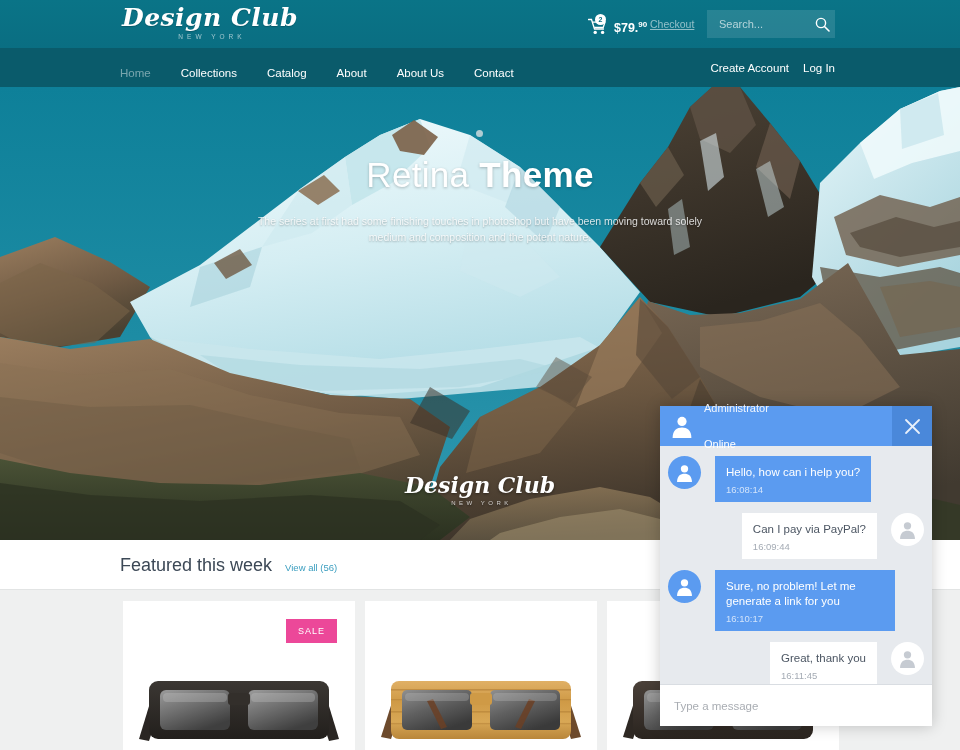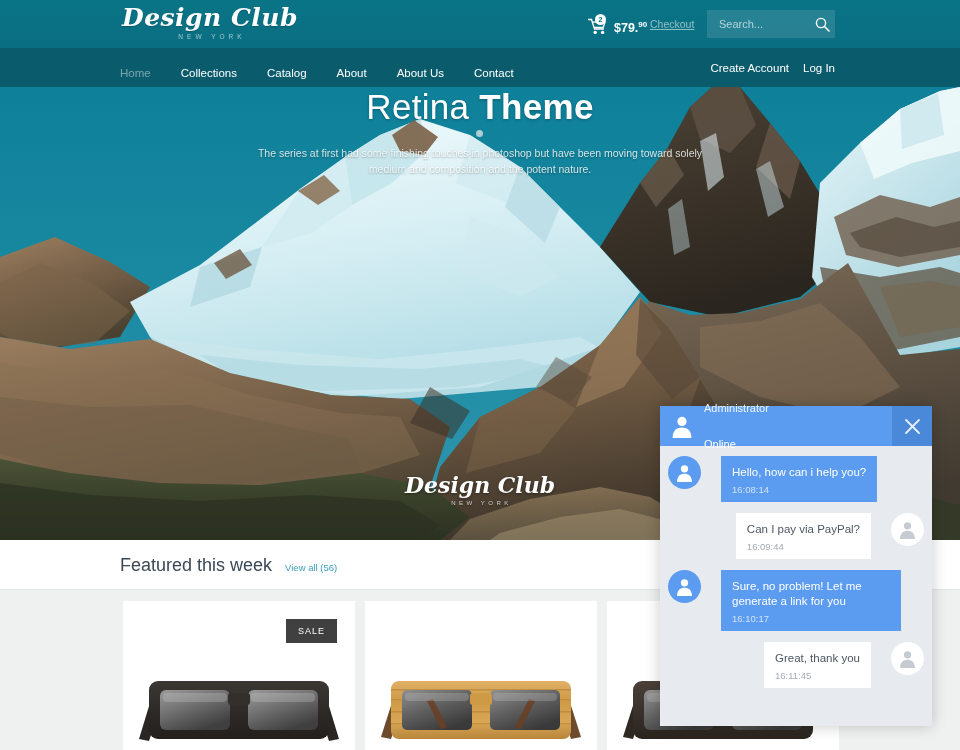--- a/index.html
+++ b/index.html
@@ -90,20 +90,21 @@
   .hero {
     position:absolute; left:0; top:87px; width:960px; height:453px;
     overflow:hidden;
   }
   .hero svg { display:block; }
   .hero-text {
     position:absolute; left:0; top:0; width:960px; text-align:center;
     z-index:6;
   }
   .hero-title {
+    margin-top:68px;
     color:#fff; font-size:35px; font-weight:300; letter-spacing:.3px;
     text-shadow:0 1px 3px rgba(0,0,0,.25);
   }
   .hero-title b { font-weight:bold; }
   .hero-sub {
     margin:18px auto 0; width:470px;
     color:rgba(255,255,255,.82); font-size:10.5px; line-height:16px;
     text-shadow:0 1px 2px rgba(0,0,0,.3);
   }
   .hero-moon {
@@ -145,21 +146,21 @@
   }
   .card {
     position:absolute; top:10px; width:232px; height:160px;
     background:#fff;
   }
   .card.c1 { left:123px; }
   .card.c2 { left:365px; }
   .card.c3 { left:607px; }
   .sale-badge {
     position:absolute; right:18px; top:18px;
-    background:#404040; color:#fff;
+    background:#ec4899; color:#fff;
     font-size:9px; letter-spacing:1px;
     padding:7px 12px;
   }
   .glasses { position:absolute; left:0; top:58px; width:232px; }
 
   
   .chat {
     position:absolute; left:660px; top:406px; width:272px; height:320px;
     background:#e7eaee;
     box-shadow:0 0 14px rgba(0,0,0,.22);
@@ -181,21 +182,21 @@
   .chat-header-status { font-size:11px; color:#fff; line-height:14px;margin-top:22px;}
   .chat-close {
     width:40px; background:#4a88da;
     display:flex; align-items:center; justify-content:center;
     cursor:pointer;
   }
   .chat-body {
     flex:1; padding:10px 8px 0; overflow:hidden;
     display:flex; flex-direction:column; gap:11px;
   }
-  .msg-row { display:flex; align-items:flex-start; gap:20px; }
+  .msg-row { display:flex; align-items:flex-start; gap:14px; }
   .msg-row.them { justify-content:flex-start; }
   .msg-row.me { justify-content:flex-end; }
   .avatar-sm {
     width:33px; height:33px; border-radius:50%;
     display:flex; align-items:center; justify-content:center;
     flex:0 0 auto;
   }
   .avatar-sm.blue { background:#5b9bf0; }
   .avatar-sm.white { background:#fff; }
   .bubble {
@@ -557,13 +558,16 @@
       </div>
       <div class="avatar-sm white">
         <svg width="19" height="19" viewBox="0 0 24 24">
           <circle cx="12" cy="7.4" r="4.6" fill="#c6cbd2"></circle>
           <path d="M2.6 24 C2.6 16.4 7.0 13.6 12 13.6 C17 13.6 21.4 16.4 21.4 24 Z" fill="#c6cbd2"></path>
         </svg>
       </div>
     </div>
   </div>
 
+  <div class="chat-input-wrap">
+    <div class="chat-input-fake">Type a message</div>
+  </div>
 </div>
 
 </body></html>

